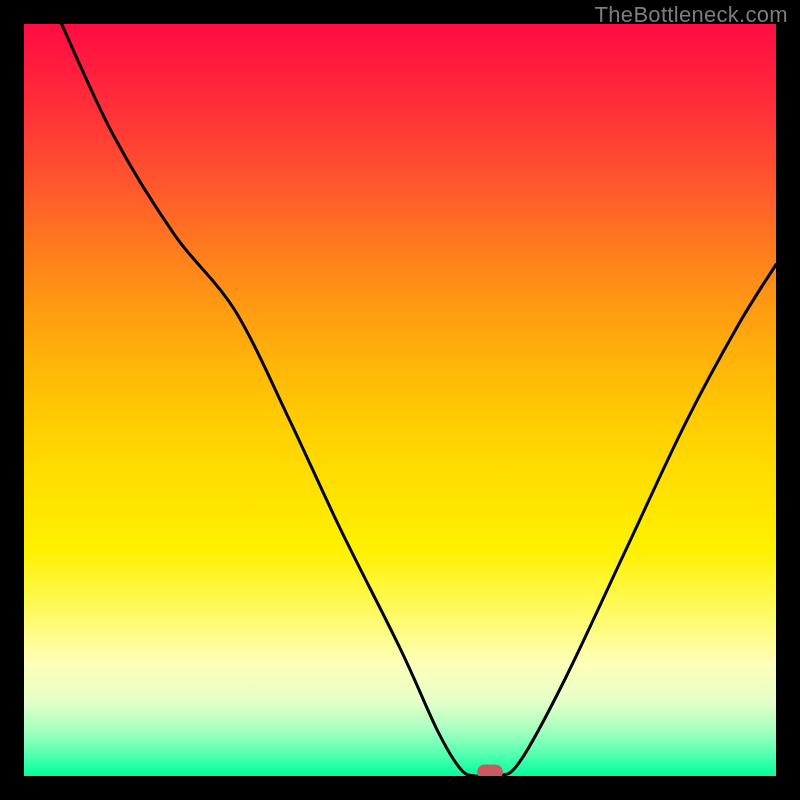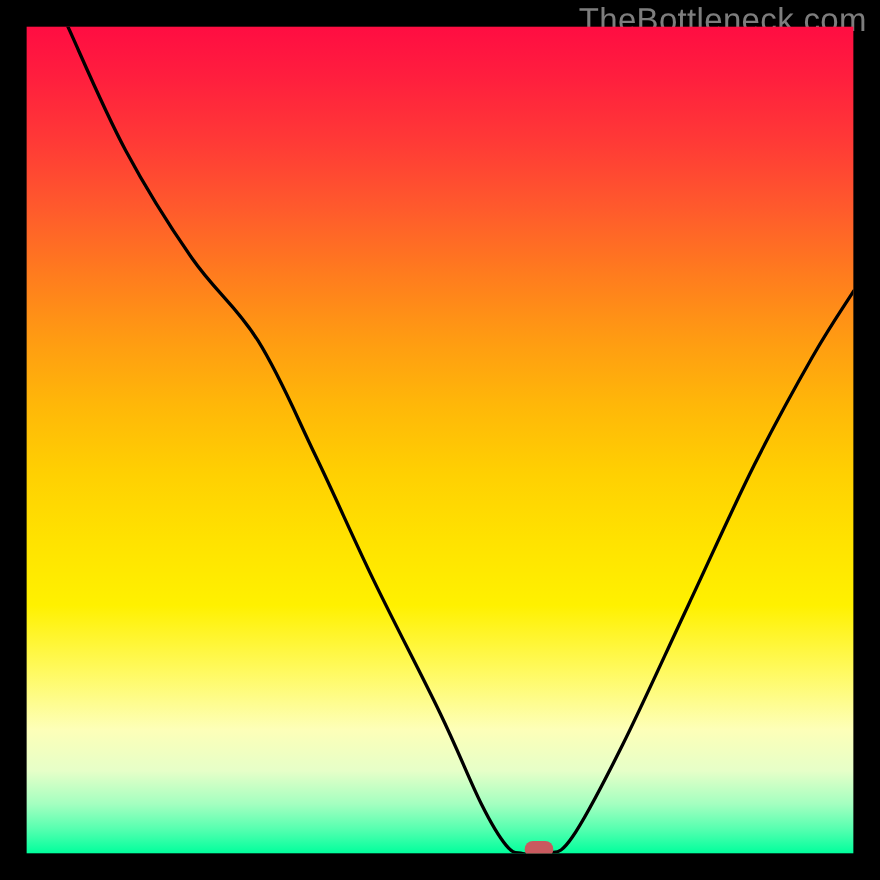--- a/index.html
+++ b/index.html
@@ -4,21 +4,21 @@
 <style>
 *{margin:0;padding:0;box-sizing:border-box}
 body{width:800px;height:800px;position:relative;font-family:Arial,Helvetica,sans-serif}
 .frame{width:800px;height:800px;background:#000;position:relative}
 .plot{position:absolute;left:24px;top:24px;width:752px;height:752px;overflow:hidden}
 .grad{position:absolute;inset:0;background:linear-gradient(to bottom,
   #ff0d42 0%, #ff1e3e 6%, #ff3a36 14%, #ff5a2c 22%,
   #ff7c1e 30%, #ff9c12 38%, #ffb808 46%, #ffd002 54%,
   #ffe200 62%, #fff100 70%, #fffa60 78%, #fdffb8 85%,
   #e6ffc8 90%, #a4ffc0 94%, #57ffb0 97%, #00ff9c 100%)}
-.attrib{position:absolute;top:2px;right:12px;color:#7d7d7d;font-size:30px;font-weight:500;letter-spacing:.3px}
+.attrib{position:absolute;top:2px;right:12px;color:#7d7d7d;font-size:22px;font-weight:500;letter-spacing:.3px}
 .curve{position:absolute;inset:0}
 .marker{position:absolute;width:26px;height:15px;border-radius:8px;background:#c95a5f;transform:translate(-50%,-50%)}
 </style>
 </head>
 <body>
 
 <div class="frame">
   <div class="attrib">TheBottleneck.com</div>
   <div class="plot">
     <div class="grad"></div>

